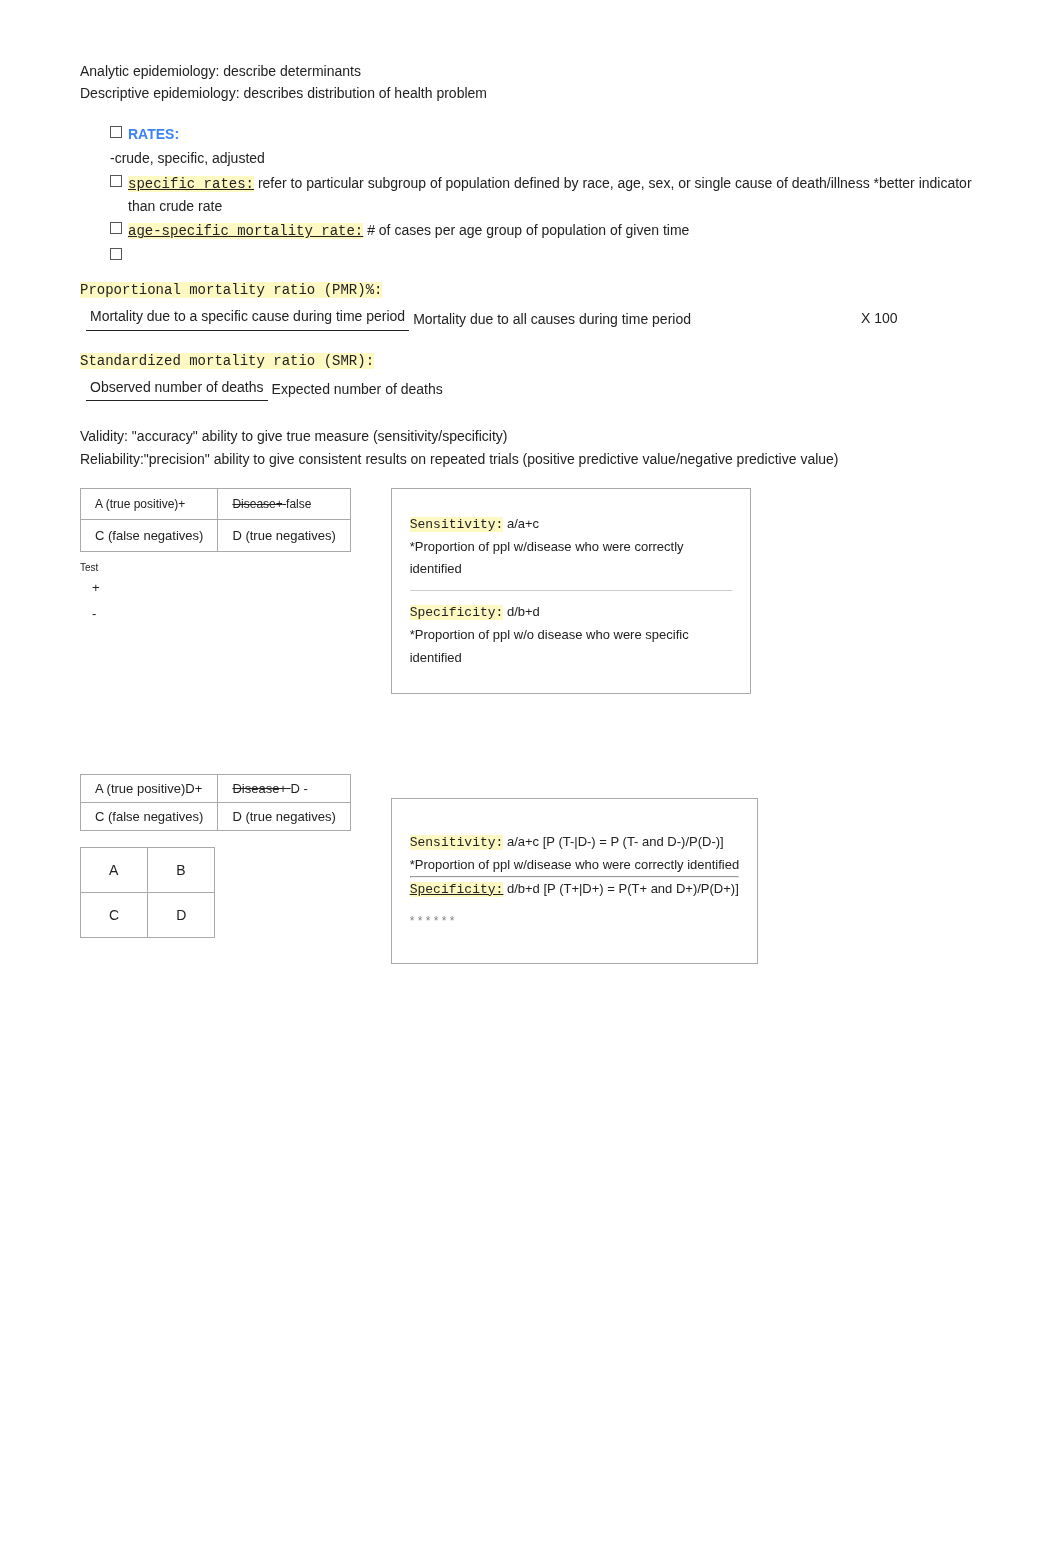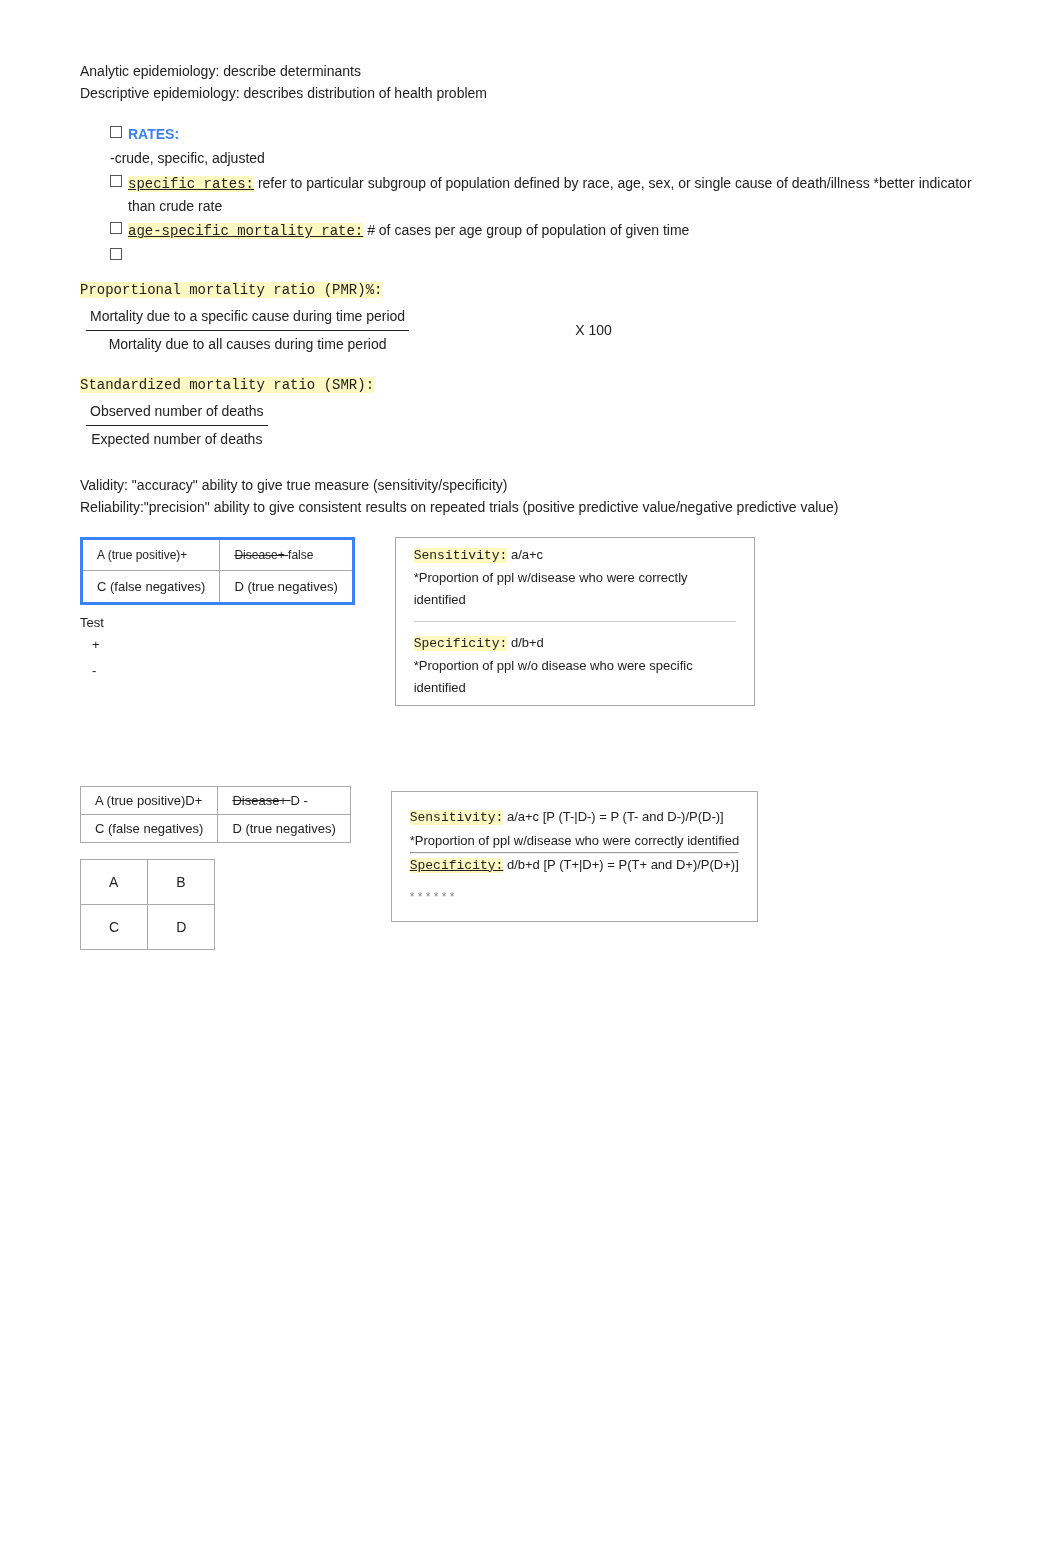--- a/index.html
+++ b/index.html
@@ -13,39 +13,39 @@
       padding: 60px 80px;
     }
     .section { margin-bottom: 18px; line-height: 1.6; }
     .green-highlight { background-color: #fef9c3; font-family: Liberation Mono, monospace; }
     .underline { text-decoration: underline; }
     .red-text { color: #3b82f6; font-weight: bold; }
     .bullet-line { display: flex; align-items: flex-start; margin: 2px 0; }
     .bullet-sq { display: inline-block; width: 12px; height: 12px; border: 1.5px solid #555; margin-right: 6px; margin-top: 3px; flex-shrink: 0; }
     .indent { padding-left: 30px; }
     .fraction-block { display: flex; align-items: center; margin: 4px 0; }
-    .fraction { display: inline-flex; flex-direction: column; align-items: center; margin: 0 6px; }
+    .fraction { display: inline-flex; align-items: center; margin: 0 6px; }
     .fraction .num { border-bottom: 1.5px solid #222; padding: 0 4px 2px; }
     .fraction .den { padding: 2px 4px 0; }
     .x100 { margin-left: 160px; font-size: 14px; }
     .table-container { display: flex; gap: 40px; margin: 18px 0; align-items: flex-start; }
-    .grid-table { border: 3px solid #3b82f6; border-collapse: collapse; font-size: 13px; min-width: 200px; }
+    .grid-table { border: 1px solid #3b82f6; border-collapse: collapse; font-size: 13px; min-width: 200px; }
     .grid-table td { border: 1px solid #aaa; padding: 8px 14px; }
     .grid-table .header-cell { font-size: 12px; }
-    .info-box { border: 1px solid #aaa; padding: 6px 18px; min-width: 320px; max-width: 360px; font-size: 13px; line-height: 1.7; background: #fff; }
+    .info-box { border: 1px solid #aaa; padding: 24px 18px; min-width: 320px; max-width: 360px; font-size: 13px; line-height: 1.7; background: #fff; }
     .info-box .divider { border: none; border-top: 1px solid #ccc; margin: 10px 0; }
     .test-col { display: flex; flex-direction: column; font-size: 13px; margin-top: 10px; }
-    .test-label { font-size: 13px; margin-bottom: 2px; }
+    .test-label { font-size: 10px; margin-bottom: 2px; }
     .plus-minus { margin-left: 12px; line-height: 2; }
     .second-section { margin-top: 80px; }
     .grid-small { border: 1px solid #aaa; border-collapse: collapse; font-size: 13px; padding-left: 42px; }
     .grid-small td { border: 1px solid #aaa; padding: 6px 14px; }
     .grid-abcd { border: 1px solid #aaa; border-collapse: collapse; font-size: 14px; margin-top: 14px; }
     .grid-abcd td { border: 1px solid #aaa; padding: 14px 28px; }
-    .info-box2 { border: 1px solid #aaa; padding: 14px 18px; min-width: 340px; max-width: 380px; font-size: 13px; line-height: 1.7; background: #fff; margin-top: 5px; }
+    .info-box2 { border: 1px solid #aaa; padding: 32px 18px; min-width: 340px; max-width: 380px; font-size: 13px; line-height: 1.7; background: #fff; margin-top: 24px; }
     .bottom-note { color: #888; font-size: 12px; margin-top: 10px; }
   </style>
 </head>
 <body>
 
 <div>
 
   <div class="section">
     <div>Analytic epidemiology: describe determinants</div>
     <div>Descriptive epidemiology: describes distribution of health problem</div>

